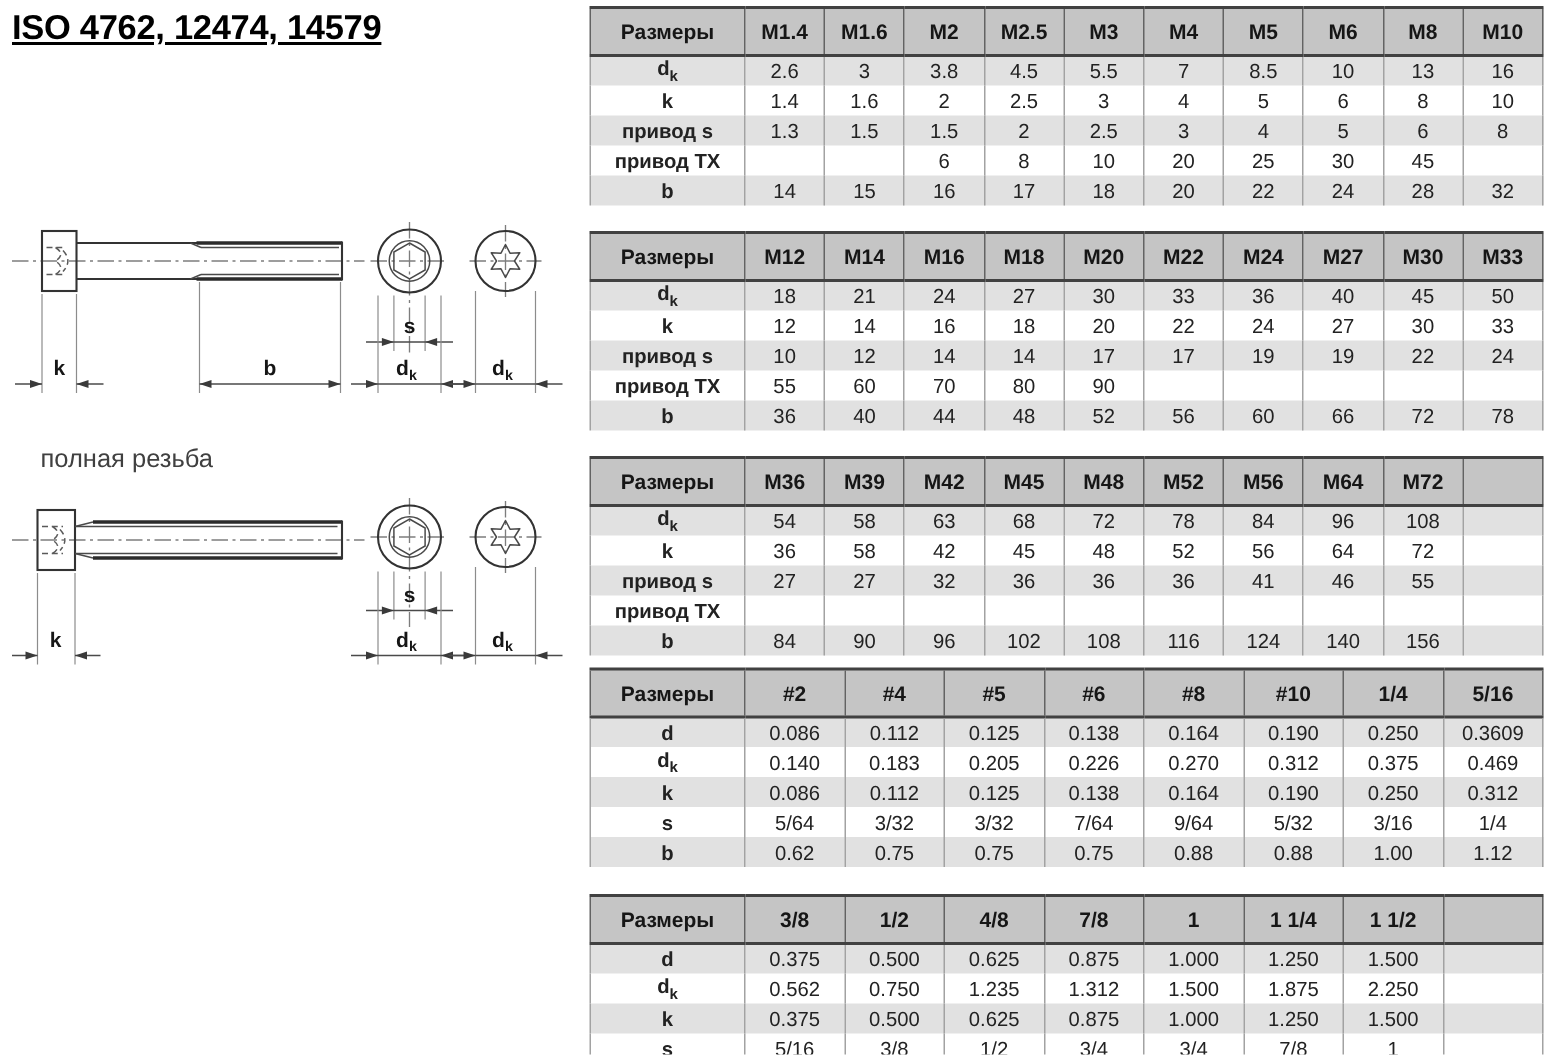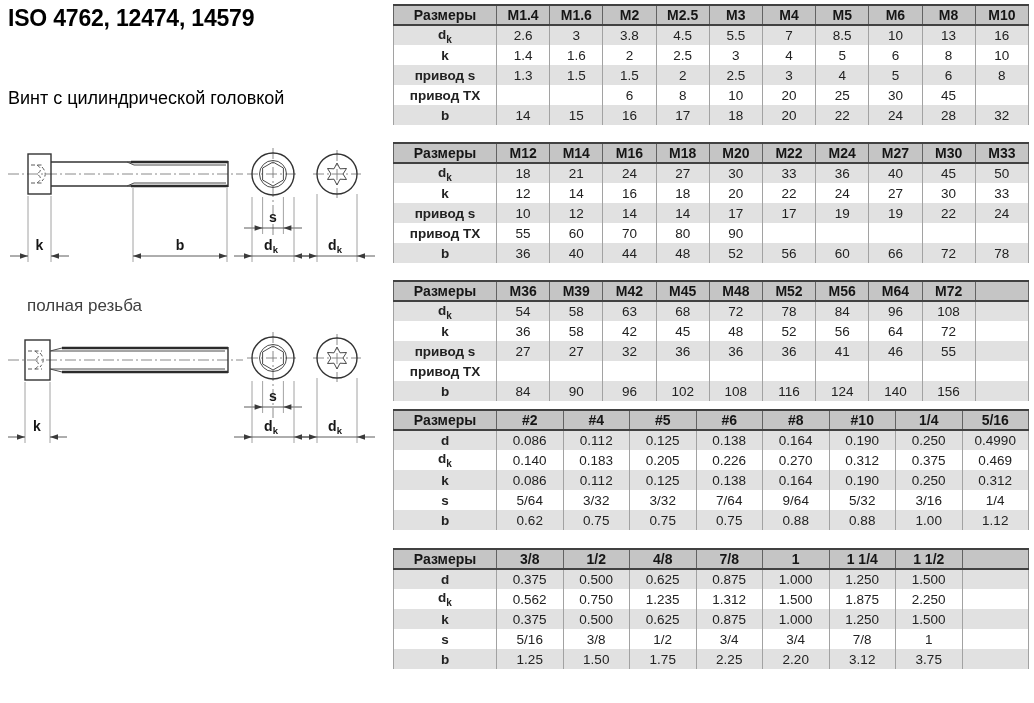--- a/index.html
+++ b/index.html
@@ -10,21 +10,21 @@
     font-family: "Liberation Sans", sans-serif;
     color: #1a1a1a;
     position: relative;
     overflow: hidden;
   }
   .page { position: absolute; inset: 0; }
 
   .title {
     position: absolute; left: 8px; top: 2px;
     font-size: 23px; font-weight: bold; color: #000;
-    line-height: 32px; letter-spacing: -0.2px;
+    line-height: 32px; letter-spacing: -0.2px; text-decoration: underline;
   }
   .subtitle {
     position: absolute; left: 8px; top: 88px;
     font-size: 18px; color: #000;
   }
   .thread-label {
     position: absolute; left: 27px; top: 296px;
     font-size: 17px; color: #404040;
   }
   .drawing1 { position: absolute; left: 0; top: 140px; }
@@ -34,21 +34,21 @@
 
   table.dim-table {
     border-collapse: collapse; table-layout: fixed;
     width: 636px; margin: 0 0 17px 0;
   }
   table.dim-table:nth-of-type(3) { margin-bottom: 8px; }
   table.dim-table:nth-of-type(4) { margin-bottom: 18px; }
   .dim-table col.c0 { width: 103px; }
   .dim-table th {
     background: #c5c5c5; font-weight: bold; font-size: 14px;
-    height: 20px; padding: 0 2px; text-align: center;
+    height: 32px; padding: 0 2px; text-align: center;
     border-top: 2px solid #414141; border-bottom: 2px solid #414141;
     border-left: 1px solid #636363; border-right: 1px solid #636363;
     color: #161616;
   }
   .dim-table td {
     font-size: 13.5px; height: 20px; padding: 0 2px; text-align: center;
     border-left: 1px solid #a2a2a2; border-right: 1px solid #a2a2a2;
     color: #222;
   }
   .dim-table td.lbl { font-weight: bold; }
@@ -70,21 +70,20 @@
 </style>
 </head>
 <body>
 
 <div class="page">
 
   <div class="title">
     <div>ISO 4762, 12474, 14579</div>
   </div>
 
-  <div class="subtitle">Винт с цилиндрической головкой</div>
 
   <svg class="drawing1" width="390" height="135" viewBox="0 0 390 135">
     <defs>
       <marker id="arr" markerUnits="userSpaceOnUse" markerWidth="9" markerHeight="7" refX="8.5" refY="3" orient="auto-start-reverse">
         <path d="M0.5,0.3 L8.5,3 L0.5,5.7 Z" fill="#3a3a3a"></path>
       </marker>
     </defs>
 
     <line class="cl" x1="8" y1="34" x2="243" y2="34"></line>
 
@@ -528,21 +527,21 @@
         <tbody>
           <tr>
             <td class="lbl">d</td>
             <td>0.086</td>
             <td>0.112</td>
             <td>0.125</td>
             <td>0.138</td>
             <td>0.164</td>
             <td>0.190</td>
             <td>0.250</td>
-            <td>0.4990</td>
+            <td>0.3609</td>
           </tr>
           <tr>
             <td class="lbl"><span>d</span><sub>k</sub></td>
             <td>0.140</td>
             <td>0.183</td>
             <td>0.205</td>
             <td>0.226</td>
             <td>0.270</td>
             <td>0.312</td>
             <td>0.375</td>

